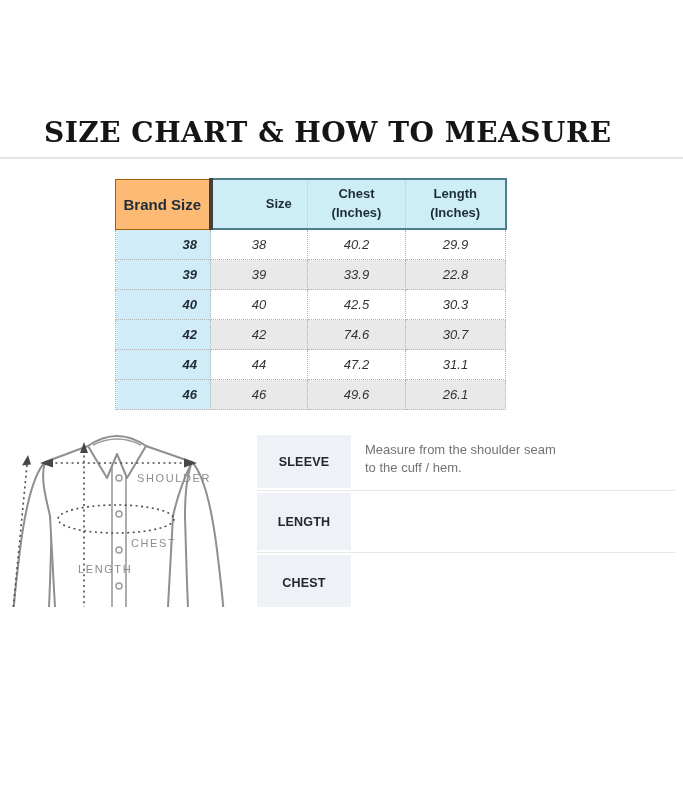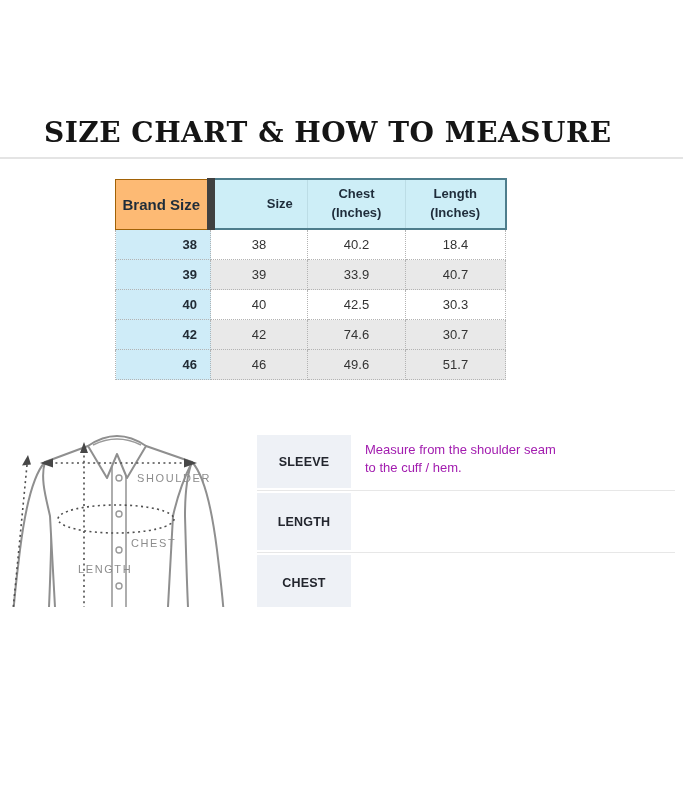--- a/index.html
+++ b/index.html
@@ -19,26 +19,26 @@
   
   .size-table{
     position:absolute;left:115px;top:178px;width:390px;
     border-collapse:collapse;table-layout:fixed;font-size:13px;color:#333;
   }
   .size-table col.c1{width:95px}.size-table col.c2{width:97px}
   .size-table col.c3{width:98px}.size-table col.c4{width:100px}
   .size-table th{font-weight:bold;color:#1e2c3a;height:46px;text-align:center;vertical-align:middle;}
   .brand-h{background:#fdba74;border:1px solid #a16207;font-size:15px;}
   .cyan-h{background:#cdeef7;border-top:2px solid #4e7d8c;border-bottom:2px solid #4e7d8c;}
-  .cyan-h.first{border-left:8px solid #404040;padding-left:39px;}
+  .cyan-h.first{border-left:4px solid #404040;padding-left:39px;}
   .cyan-h.last{border-right:2px solid #4e7d8c;}
   .cyan-h:not(.first){border-left:1px solid #bcdde6;}
   .hl,.hs{display:block;line-height:1.45;}
   .size-table td{
-    border:1px dotted #b3b3b3;text-align:center;height:27px;background:#fff;color:#333;
+    border:1px dotted #b3b3b3;text-align:center;height:27px;background:#fff;color:#333;font-style:italic;
   }
   .size-table td.brand{
     background:#cfecf8;font-weight:bold;text-align:right;padding-right:13px;color:#222b35;
   }
   .size-table tr.alt td:not(.brand){background:#e9e9e9;}
 
   
   .shirt-svg{position:absolute;left:0;top:420px;}
   .outline{fill:#ffffff;stroke:#8f8f8f;stroke-width:2;stroke-linejoin:round;}
   .seam{fill:none;stroke:#9a9a9a;stroke-width:1.6;}
@@ -52,21 +52,21 @@
   .mrow{display:flex;align-items:stretch;}
   .mrow + .mrow{border-top:1px solid #e7e7e7;}
   .mrow.r1{min-height:57px}.mrow.r2{min-height:61px}
   .mrow.r3{min-height:59px}.mrow.r4{min-height:46px}
   .mlabel{
     width:94px;flex:0 0 94px;background:#eef1f6;margin:2px 0;
     display:flex;align-items:center;justify-content:center;
     font-weight:bold;font-size:12.5px;color:#23262e;letter-spacing:.2px;
   }
   .mdesc{
-    flex:1;padding:8px 0 6px 14px;font-size:13px;color:#a21caf;
+    flex:1;padding:8px 0 6px 14px;font-size:13px;color:#737373;
     line-height:1.42;white-space:pre-line;
   }
 </style>
 </head>
 <body>
 
 <div class="canvas">
 
   <h1 class="page-title">SIZE CHART &amp; HOW TO MEASURE</h1>
   <div class="title-rule"></div>
@@ -92,45 +92,51 @@
           <span class="hl">Length</span>
           <span class="hs">(Inches)</span>
         </th>
       </tr>
     </thead>
     <tbody>
       <tr>
         <td class="brand">38</td>
         <td>38</td>
         <td>40.2</td>
-        <td>18.4</td>
+        <td>29.9</td>
       </tr>
       <tr class="alt">
         <td class="brand">39</td>
         <td>39</td>
         <td>33.9</td>
-        <td>40.7</td>
+        <td>22.8</td>
       </tr>
       <tr>
         <td class="brand">40</td>
         <td>40</td>
         <td>42.5</td>
         <td>30.3</td>
       </tr>
       <tr class="alt">
         <td class="brand">42</td>
         <td>42</td>
         <td>74.6</td>
         <td>30.7</td>
       </tr>
+      <tr>
+        <td class="brand">44</td>
+        <td>44</td>
+        <td>47.2</td>
+        <td>31.1</td>
+      </tr>
       <tr class="alt">
         <td class="brand">46</td>
         <td>46</td>
         <td>49.6</td>
-        <td>51.7</td>
+        <td>26.1</td>
       </tr>
     </tbody>
   </table>
 
   <svg class="shirt-svg" width="250" height="268" viewBox="0 0 250 268" aria-hidden="true">
 
     <path class="outline" d="M45,42 C33,55 25,90 20,130 C17,155 14,178 13,198 L48,206 C50,175 51,130 52,96 C52,75 50,55 45,42 Z"></path>
     <path class="outline" d="M13,198 L48,206 L45,234 L16,229 Z"></path>
     <circle class="btn" cx="24" cy="219" r="3"></circle>
 

